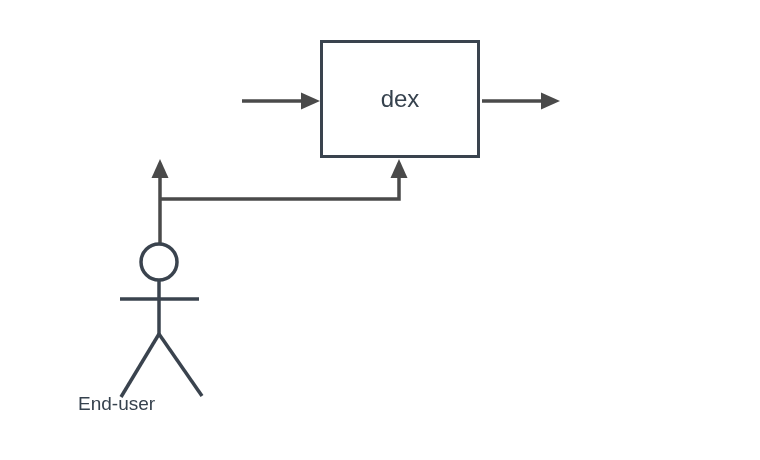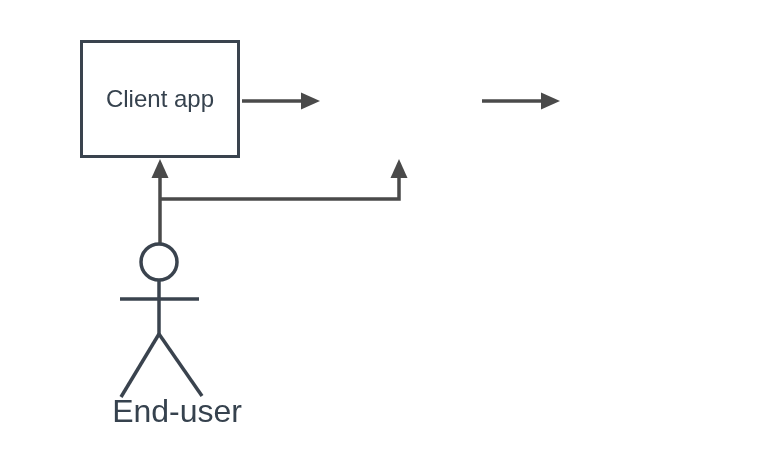--- a/index.html
+++ b/index.html
@@ -36,22 +36,22 @@
     white-space: pre-line;
   }
   .node-client   { left: 80px;  top: 40px; width: 160px; height: 118px; }
   .node-dex      { left: 320px; top: 40px; width: 160px; height: 118px; }
   .node-upstream { left: 560px; top: 40px; width: 158px; height: 117px; }
   .actor-label {
     position: absolute;
     left: 78px;
     top: 393px;
     width: 164px;
-    text-align: right;
-    font-size: 32px;
+    text-align: left;
+    font-size: 19px;
     color: var(--label-text, #36424e);
   }
 </style>
 </head>
 <body>
 
 <div class="canvas">
 
   <svg class="layer" width="760" height="460" viewBox="0 0 760 460">
 
@@ -74,21 +74,21 @@
 
     <g stroke-width="3.5" fill="none" stroke="#3a434e">
       <circle cx="159" cy="262" r="18"></circle>
       <line x1="159" y1="280" x2="159" y2="335"></line>
       <line x1="120" y1="299" x2="199" y2="299"></line>
       <line x1="159" y1="334" x2="121" y2="397"></line>
       <line x1="159" y1="334" x2="202" y2="396"></line>
     </g>
   </svg>
 
-  <div class="node node-client">
-    <span class="node-label">Client app</span>
+
+  <div class="node node-dex">
+    <span class="node-label">dex</span>
   </div>
-
 
 
   <div class="actor-label">End-user</div>
 
 </div>
 
 </body></html>

